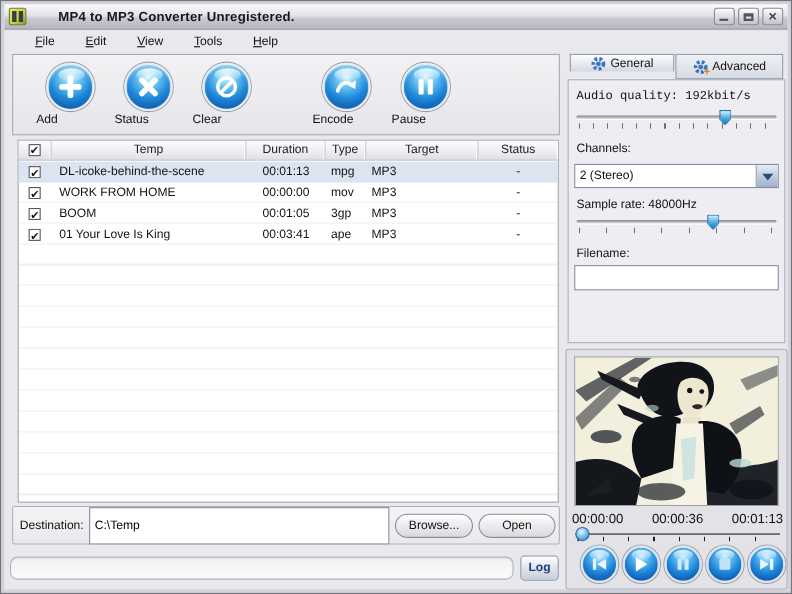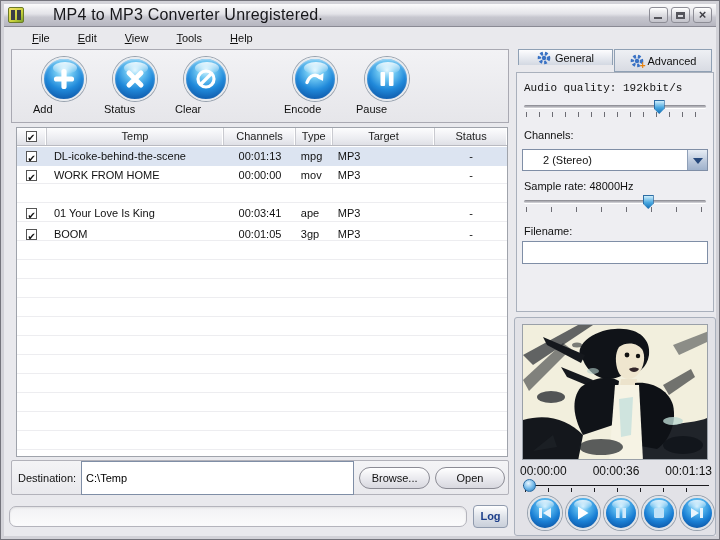--- a/index.html
+++ b/index.html
@@ -6,21 +6,21 @@
   *{box-sizing:border-box;font-family:"Liberation Sans","DejaVu Sans",sans-serif;}
   .window{position:relative;width:720px;height:540px;background:#e9e9ed;
     border:1px solid #74747c;box-shadow:inset 0 0 0 3px #d2d2d8;overflow:hidden;}
 
   
   .titlebar{position:absolute;left:3px;top:3px;right:3px;height:23px;
     background:linear-gradient(#fbfbfc 0%,#e3e3e8 45%,#c7c7cf 60%,#b6b6c0 100%);
     border-bottom:1px solid #8a8a94;display:flex;align-items:center;padding:0 4px;}
   .app-icon{width:16px;height:16px;margin-right:5px;position:relative;background:linear-gradient(135deg,#f4e36a,#c9d23c 60%,#7ba32c);border:1px solid #6b7a2a;border-radius:2px;}
   .app-icon::after{content:"";position:absolute;left:2px;top:2px;width:4px;height:10px;background:#3a3f46;box-shadow:6px 0 0 #3a3f46;}
-  .title-text{font-size:16px;font-weight:normal;color:#17171a;letter-spacing:.2px;padding-left:24px;}
+  .title-text{font-size:12px;font-weight:bold;color:#17171a;letter-spacing:.2px;padding-left:24px;}
   .win-btns{margin-left:auto;display:flex;gap:3px;}
   .win-btn{width:19px;height:16px;border:1px solid #8d8d96;border-radius:3px;
     background:linear-gradient(#ffffff,#dddde2 50%,#c3c3cb);position:relative;cursor:pointer;}
   .win-btn .g-min{position:absolute;left:4px;bottom:3px;width:8px;height:2px;background:#55555c;}
   .win-btn .g-max{position:absolute;left:4px;top:4px;width:9px;height:7px;border:2px solid #55555c;border-top-width:3px;}
   .win-btn .g-close{position:absolute;inset:0;color:#3f3f46;font-weight:bold;font-size:13px;line-height:14px;text-align:center;}
 
   
   .menubar{position:absolute;left:3px;top:26px;right:3px;height:21px;display:flex;align-items:center;padding-left:14px;}
   .menu-item{font-size:11px;color:#111;padding:3px 14px;cursor:default;}
@@ -93,21 +93,21 @@
   .slider{position:absolute;width:182px;height:16px;}
   .slider .track{position:absolute;left:0;right:0;top:4px;height:3px;
     background:linear-gradient(#83838b,#d9d9de);border-radius:2px;box-shadow:0 1px 0 #fff;}
   .slider .ticks{position:absolute;left:2px;right:2px;top:11px;height:5px;
     background:repeating-linear-gradient(to right,#6c6c74 0 1px,transparent 1px 13px);}
   .slider .ticks.wide{background:repeating-linear-gradient(to right,#6c6c74 0 1px,transparent 1px 25px);}
   .thumb{position:absolute;top:-1px;width:11px;height:14px;margin-left:-5px;
     background:linear-gradient(#cdeefc,#4aa8e0 55%,#1b74b8);border:1px solid #2d6da4;
     clip-path:polygon(0 0,100% 0,100% 60%,50% 100%,0 60%);}
   .dropdown{position:absolute;left:521px;top:148px;width:186px;height:22px;border:1px solid #7f8ea6;background:#fff;display:flex;}
-  .dd-value{flex:1;font-size:11px;line-height:20px;padding-left:20px;color:#111;}
+  .dd-value{flex:1;font-size:11px;line-height:20px;padding-left:4px;color:#111;}
   .dd-btn{width:20px;background:linear-gradient(#e7edf5,#b8c6da 60%,#9fb2cc);border-left:1px solid #8fa0b8;position:relative;cursor:pointer;}
   .dd-arrow{position:absolute;left:5px;top:8px;width:0;height:0;border:5px solid transparent;border-top:6px solid #27497c;border-bottom:none;}
   .filename-input{position:absolute;left:521px;top:240px;width:186px;height:23px;border:1px solid #7f8ea6;background:#fff;font-size:11px;padding:2px 4px;}
 
   
   .player-box{position:absolute;left:513px;top:316px;width:202px;height:219px;
     border:1px solid #a9b0bc;border-radius:3px;background:#e2e2e7;}
   .preview{position:absolute;left:7px;top:6px;width:186px;height:136px;border:1px solid #9aa0a8;overflow:hidden;background:#f2f0df;}
   .time-row{position:absolute;left:5px;top:146px;width:192px;display:flex;font-size:12px;color:#111;}
   .time-row .t1{flex:1;text-align:left;}
@@ -200,21 +200,21 @@
       <div class="tb-label">Pause</div>
     </div>
   </div>
 
   <div class="filetable">
     <div class="thead">
       <div class="th col-check">
           <div class="checkbox hdr-check"></div>
         </div>
       <div class="th col-name">Temp</div>
-      <div class="th col-duration">Channels</div>
+      <div class="th col-duration">Duration</div>
       <div class="th col-type">Type</div>
       <div class="th col-target">Target</div>
       <div class="th col-status">Status</div>
     </div>
 
     <div class="trow selected" style="top:19px;">
       <div class="td c col-check">
           <div class="checkbox"></div>
         </div>
       <div class="td name col-name">DL-icoke-behind-the-scene</div>
@@ -226,21 +226,21 @@
     <div class="trow" style="top:38px;">
       <div class="td c col-check">
           <div class="checkbox"></div>
         </div>
       <div class="td name col-name">WORK FROM HOME</div>
       <div class="td c col-duration">00:00:00</div>
       <div class="td left col-type">mov</div>
       <div class="td left col-target">MP3</div>
       <div class="td c col-status">-</div>
     </div>
-    <div class="trow" style="top:57px;margin-top:40px;">
+    <div class="trow" style="top:57px;">
       <div class="td c col-check">
           <div class="checkbox"></div>
         </div>
       <div class="td name col-name">BOOM</div>
       <div class="td c col-duration">00:01:05</div>
       <div class="td left col-type">3gp</div>
       <div class="td left col-target">MP3</div>
       <div class="td c col-status">-</div>
     </div>
     <div class="trow" style="top:76px;">

